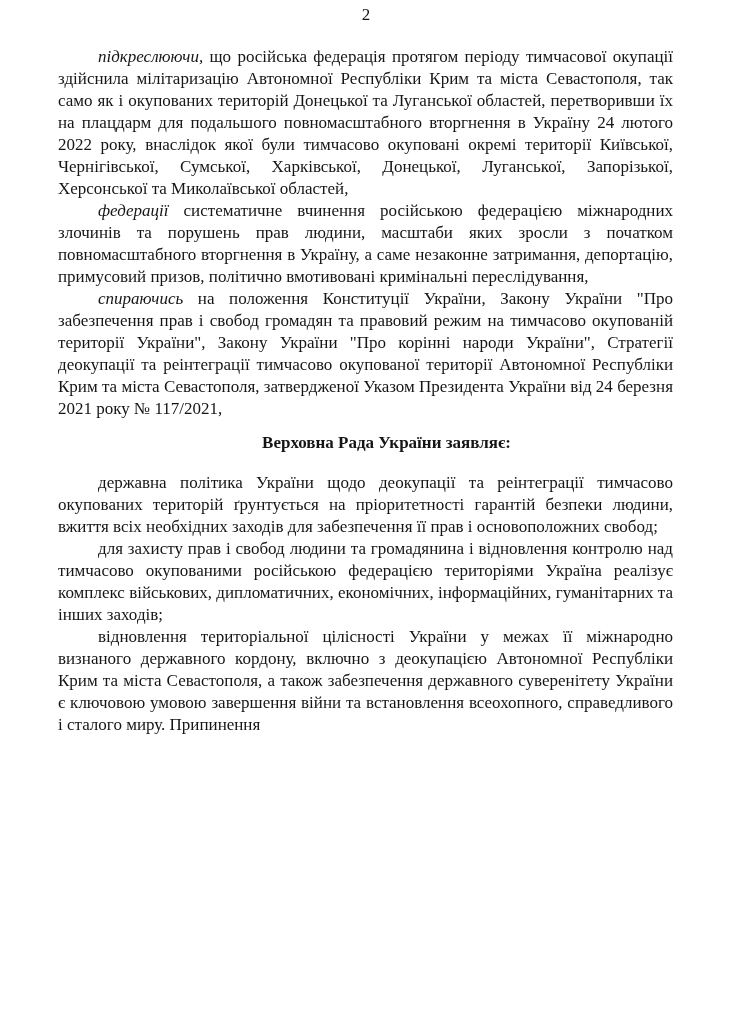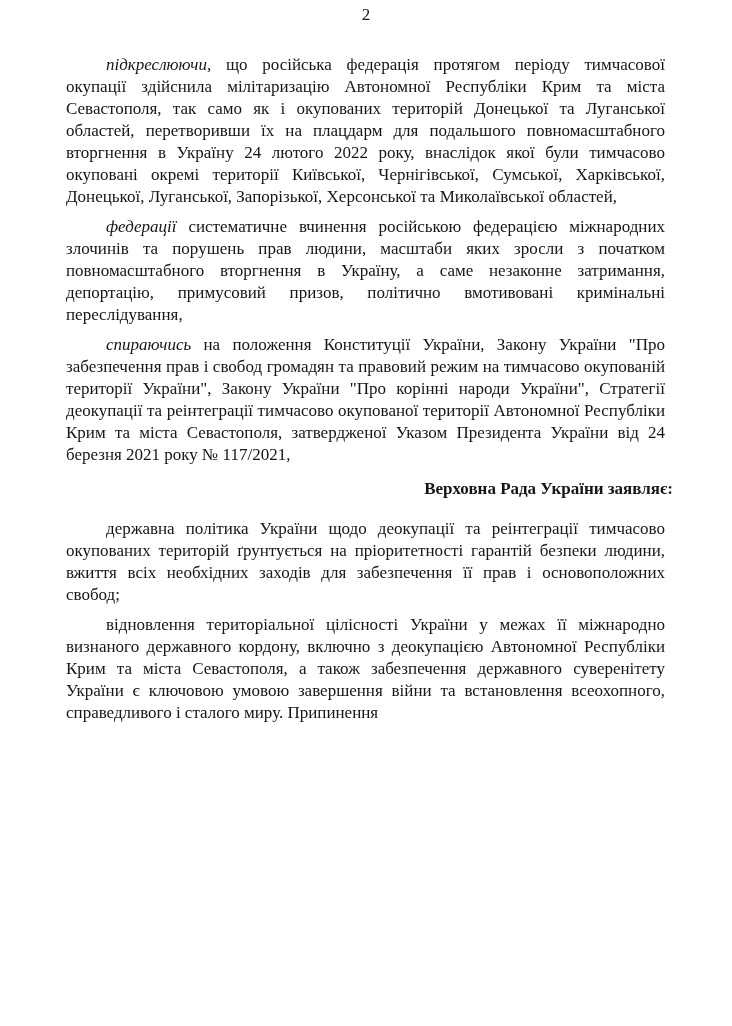--- a/index.html
+++ b/index.html
@@ -28,31 +28,31 @@
   .content {
     position: absolute;
     left: 58px;
     top: 46px;
     width: 615px;
     font-size: 17px;
     line-height: 22px;
     text-align: justify;
   }
   .para {
-    margin: 8px;
+    margin: 0;
     text-indent: 40px;
   }
   .para .lead {
     font-style: italic;
   }
   .heading {
     margin: 12px 0 18px 0;
     text-indent: 42px;
     font-weight: bold;
-    text-align: right;
+    text-align: center;
   }
 </style>
 </head>
 <body>
 
 <div class="sheet">
   <div class="page-number">2</div>
 
   <div class="content">
 
@@ -61,17 +61,18 @@
     <p class="para"><i class="lead">федерації</i> <span>систематичне вчинення російською федерацією міжнародних злочинів та порушень прав людини, масштаби яких зросли з початком повномасштабного вторгнення в Україну, а саме незаконне затримання, депортацію, примусовий призов, політично вмотивовані кримінальні переслідування,</span></p>
 
     <p class="para"><i class="lead">спираючись</i> <span>на положення Конституції України, Закону України "Про забезпечення прав і свобод громадян та правовий режим на тимчасово окупованій території України", Закону України "Про корінні народи України", Стратегії деокупації та реінтеграції тимчасово окупованої території Автономної Республіки Крим та міста Севастополя, затвердженої Указом Президента України від 24 березня 2021 року № 117/2021,</span></p>
 
 
 
     <p class="heading">Верховна Рада України заявляє:</p>
 
     <p class="para">державна політика України щодо деокупації та реінтеграції тимчасово окупованих територій ґрунтується на пріоритетності гарантій безпеки людини, вжиття всіх необхідних заходів для забезпечення її прав і основоположних свобод;</p>
 
+    <p class="para">для захисту прав і свобод людини та громадянина і відновлення контролю над тимчасово окупованими російською федерацією територіями Україна реалізує комплекс військових, дипломатичних, економічних, інформаційних, гуманітарних та інших заходів;</p>
 
     <p class="para">відновлення територіальної цілісності України у межах її міжнародно визнаного державного кордону, включно з деокупацією Автономної Республіки Крим та міста Севастополя, а також забезпечення державного суверенітету України є ключовою умовою завершення війни та встановлення всеохопного, справедливого і сталого миру. Припинення</p>
 
   </div>
 </div>
 
 </body></html>

